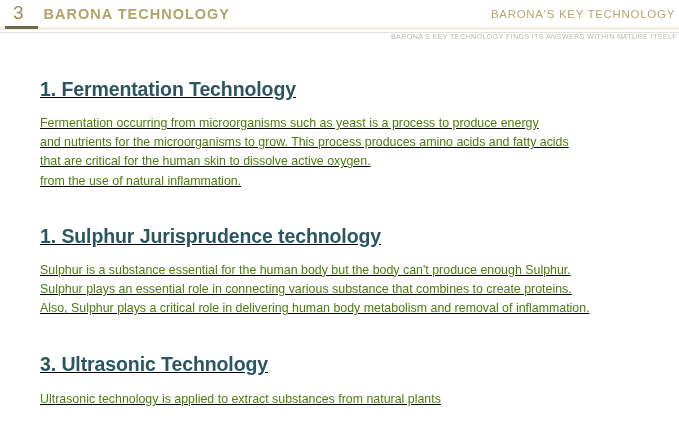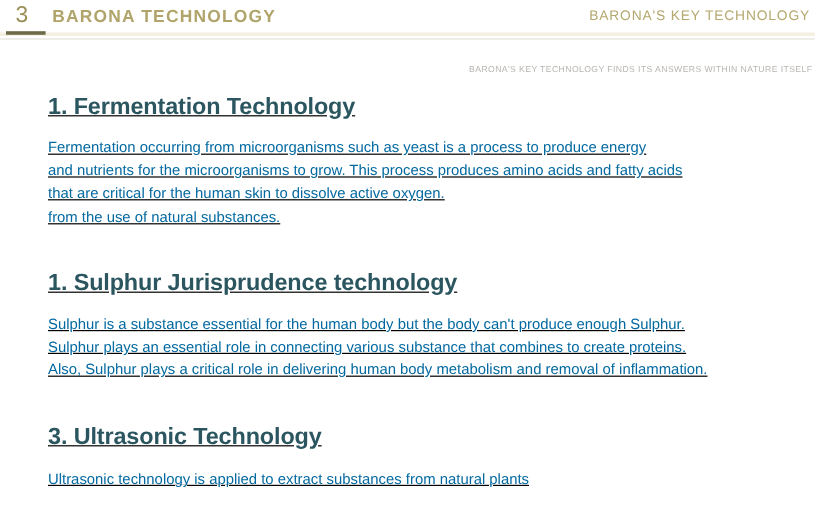--- a/index.html
+++ b/index.html
@@ -88,21 +88,21 @@
     top: 32px;
     width: 679px;
     height: 1px;
     background: #e3e1dc;
   }
 
   
   .tagline {
     position: absolute;
     right: 2px;
-    top: 53px;
+    top: 32px;
     font-size: 7.2px;
     color: #b9b6b1;
     letter-spacing: 0.35px;
     line-height: 10px;
     text-align: left;
     white-space: nowrap;
     padding-left: 44px;
   }
 
   
@@ -119,21 +119,21 @@
   .sec-heading {
     font-size: 19.5px;
     font-weight: bold;
     color: #2b5660;
     letter-spacing: -0.1px;
     line-height: 26px;
     margin: 0;
   }
   .sec-body {
     font-size: 12.4px;
-    color: #0369a1;
+    color: #4d7c0f;
     line-height: 19.2px;
     margin: 0;
   }
   .sec-body .ln {
     display: block;
     white-space: nowrap;
   }
 
   
   .section-1 { padding-top: 6px; }
@@ -163,21 +163,21 @@
   <div class="tagline">BARONA'S KEY TECHNOLOGY FINDS ITS ANSWERS WITHIN NATURE ITSELF</div>
 
   <div class="content">
 
     <div class="section section-1">
       <h2 class="sec-heading">1. Fermentation Technology</h2>
       <p class="sec-body">
         <span class="ln">Fermentation occurring from microorganisms such as yeast is a process to produce energy</span>
         <span class="ln">and nutrients for the microorganisms to grow. This process produces amino acids and fatty acids</span>
         <span class="ln">that are critical for the human skin to dissolve active oxygen.</span>
-        <span class="ln">from the use of natural substances.</span>
+        <span class="ln">from the use of natural inflammation.</span>
       </p>
     </div>
 
     <div class="section section-2">
       <h2 class="sec-heading">1. Sulphur Jurisprudence technology</h2>
       <p class="sec-body">
         <span class="ln">Sulphur is a substance essential for the human body but the body can't produce enough Sulphur.</span>
         <span class="ln">Sulphur plays an essential role in connecting various substance that combines to create proteins.</span>
         <span class="ln">Also, Sulphur plays a critical role in delivering human body metabolism and removal of inflammation.</span>
       </p>

